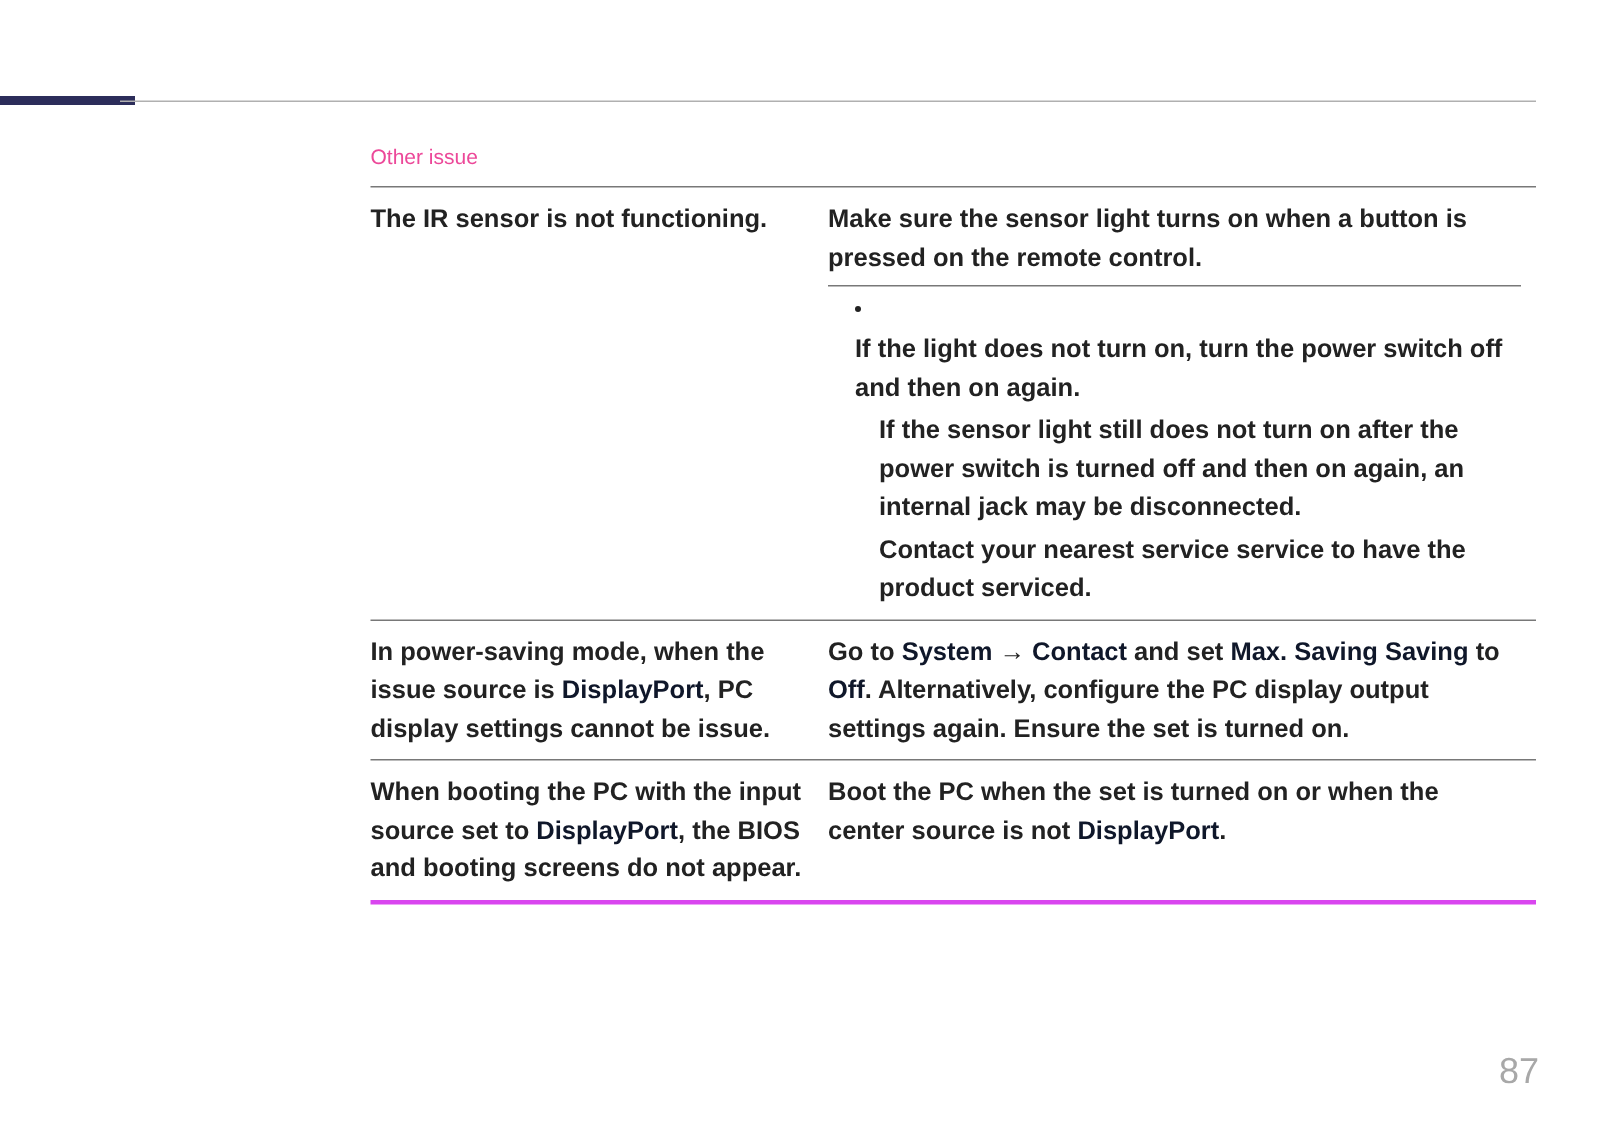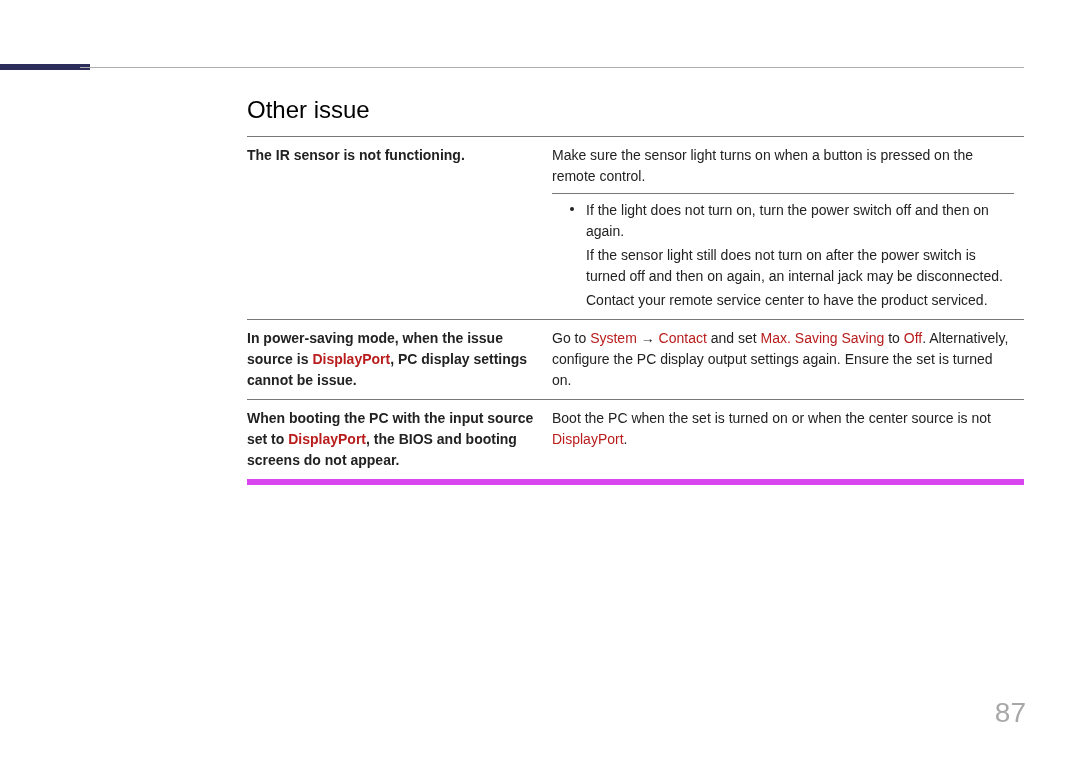--- a/index.html
+++ b/index.html
@@ -31,61 +31,62 @@
       height: 0;
       border-top: 1px solid #b0b0b0;
     }
     .content {
       position: absolute;
       left: 247px;
       right: 56px;
       top: 96px;
     }
     .section-title {
-      font-size: 24px;
+      font-size: 14px;
       font-weight: 400;
-      color: #000000;
+      color: #ec4899;
       margin-bottom: 12px;
     }
     .tbl {
       width: 100%;
       border-collapse: collapse;
-      font-size: 14px;
+      font-size: 17px;
       line-height: 1.5;
     }
     .tbl td {
       vertical-align: top;
       padding: 8px 10px 8px 0;
       border-top: 1px solid #787878;
     }
     .tbl td.issue {
       width: 305px;
       font-weight: 600;
       color: #222;
     }
     .tbl td.solution {
-      font-weight: 400;
+      font-weight: 700;
       color: #222;
       margin-left: 24px;
     }
     .tbl tr:last-child td {
-      border-bottom: 6px solid #d946ef;
+      border-bottom: 3px solid #d946ef;
     }
     .menu-path {
-      color: #b91c1c;
+      color: #0f172a;
     }
     .sub-rule {
       border-top: 1px solid #787878;
       margin: 6px 0 6px 0;
     }
     .bullet-row {
       display: flex;
       align-items: flex-start;
       gap: 12px;
       padding-left: 18px;
+      flex-direction: column;
     }
     .bullet-dot {
       width: 4px;
       height: 4px;
       background: #222;
       border-radius: 50%;
       margin-top: 7px;
       flex-shrink: 0;
     }
     .bullet-text {
@@ -95,21 +96,21 @@
       padding-left: 34px;
       margin-top: 3px;
     }
     .plain-block {
       margin-top: 4px;
     }
     .page-number {
       position: absolute;
       right: 54px;
       bottom: 34px;
-      font-size: 28px;
+      font-size: 24px;
       color: #a8a8a8;
       font-weight: 400;
     }
   </style>
 </head>
 <body>
 
 <div class="accent-bar"></div>
 <div class="top-rule"></div>
 
@@ -123,21 +124,21 @@
         <span>The IR sensor is not functioning.</span>
       </td>
       <td class="solution">
         <div class="plain-block" style="margin-top:0">Make sure the sensor light turns on when a button is pressed on the remote control.</div>
         <div class="sub-rule"></div>
         <div class="bullet-row">
           <div class="bullet-dot"></div>
           <div class="bullet-text">If the light does not turn on, turn the power switch off and then on again.</div>
         </div>
         <div class="after-bullet">If the sensor light still does not turn on after the power switch is turned off and then on again, an internal jack may be disconnected.</div>
-        <div class="after-bullet">Contact your remote service center to have the product serviced.</div>
+        <div class="after-bullet">Contact your nearest service service to have the product serviced.</div>
       </td>
     </tr>
     <tr>
       <td class="issue">
         <span>In power-saving mode, when the issue source is </span><span class="menu-path">DisplayPort</span><span>, PC display settings cannot be issue.</span>
       </td>
       <td class="solution">
         <span>Go to </span><span class="menu-path">System</span><span> → </span><span class="menu-path">Contact</span><span> and set </span><span class="menu-path">Max. Saving Saving</span><span> to </span><span class="menu-path">Off</span><span>. Alternatively, configure the PC display output settings again. Ensure the set is turned on.</span>
       </td>
     </tr>

